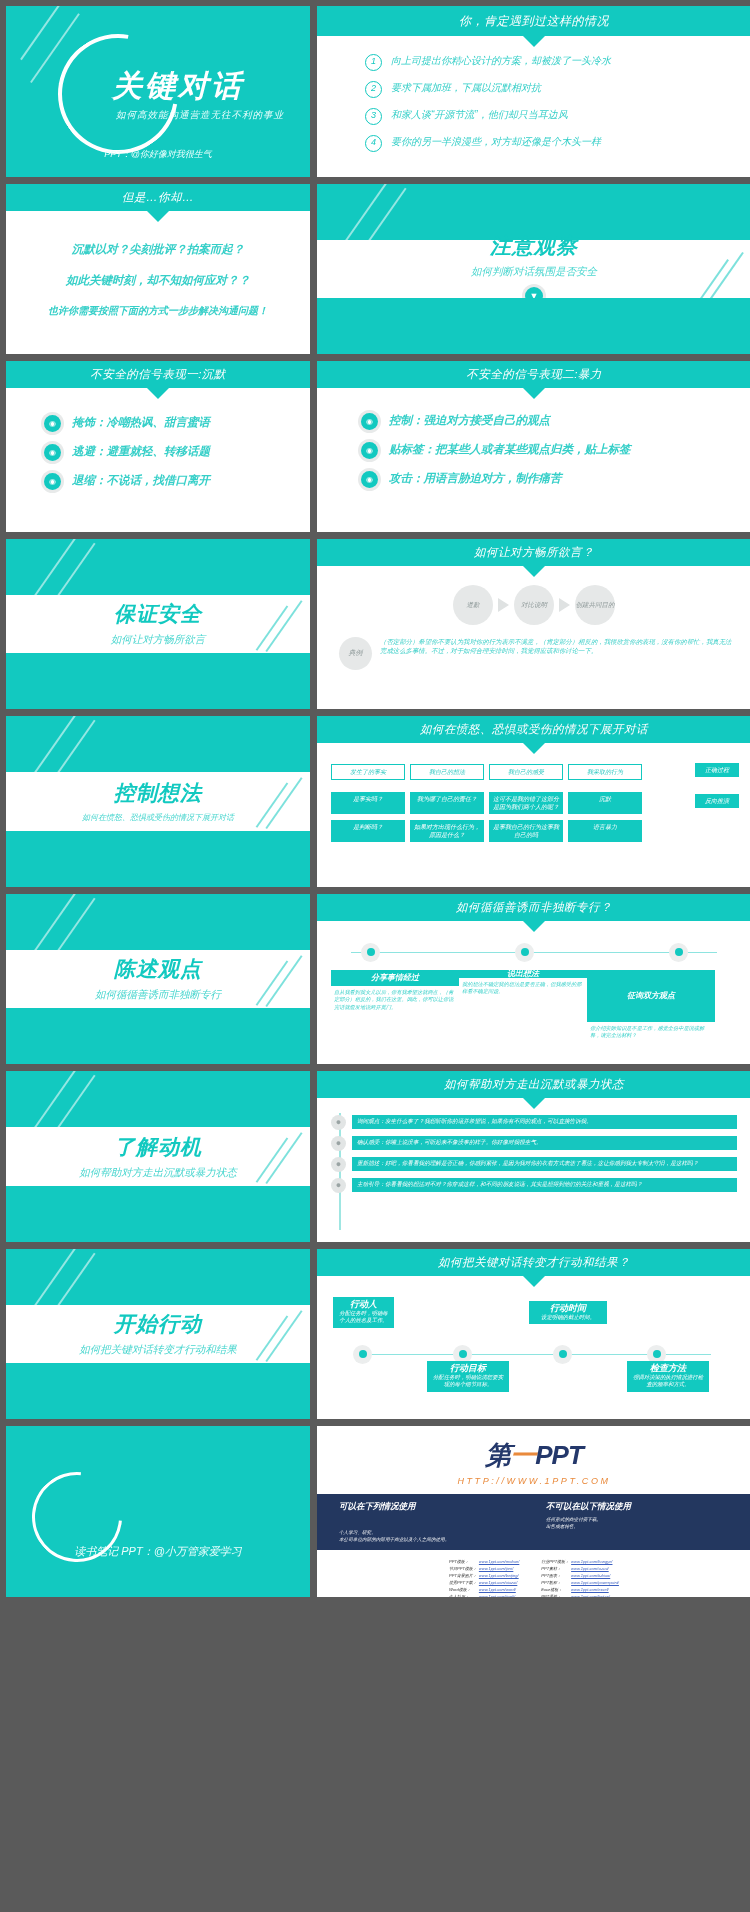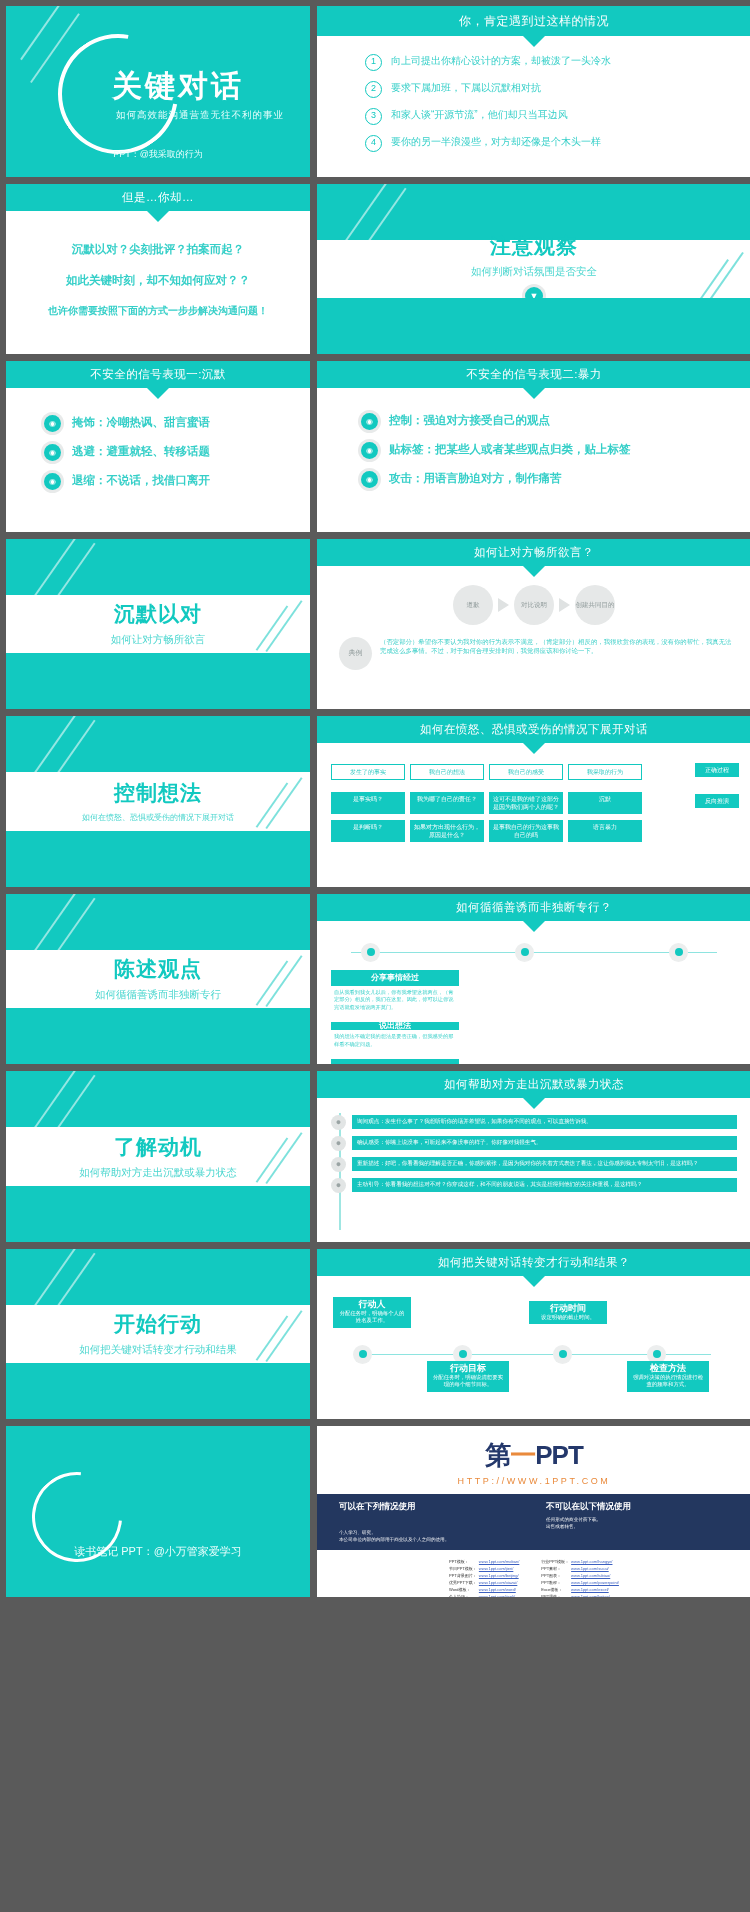--- a/index.html
+++ b/index.html
@@ -11,21 +11,21 @@
   .grid{
     display:grid;
     grid-template-columns:304px 434px;
     grid-auto-rows:170.5px;
     gap:7px;
     padding:6px;
     box-sizing:border-box;
     width:750px;height:1912px;
   }
   .slide{
-    position:relative;overflow:hidden;background:#ffffff;
+    position:relative;overflow:hidden;background:#ffffff;font-style:italic;
   }
   .full-teal{position:absolute;inset:0;background:#12C9C0;}
   .diag{position:absolute;background:rgba(255,255,255,.55);transform:rotate(35deg);transform-origin:center;}
   .diag-teal{position:absolute;background:rgba(18,201,192,.55);transform:rotate(35deg);}
   .hdr{
     position:absolute;top:0;left:0;right:0;height:27px;background:#12C9C0;
     color:#fff;font-size:11.5px;line-height:27px;text-align:center;letter-spacing:.5px;
   }
   .hdr.tall{height:30px;line-height:30px;font-size:12px;}
   .notch{
@@ -107,21 +107,21 @@
 
 <div class="grid">
 
   <div class="slide">
     <div class="cover"></div>
     <div class="diag" style="left:34px;top:-10px;width:2px;height:70px;"></div>
     <div class="diag" style="left:48px;top:0px;width:1.5px;height:84px;"></div>
     <div class="ring"></div>
     <div class="cover-title">关键对话</div>
     <div class="cover-sub">如何高效能沟通营造无往不利的事业</div>
-    <div class="cover-foot">PPT：@我采取的行为</div>
+    <div class="cover-foot">PPT：@你好像对我很生气</div>
   </div>
 
   <div class="slide">
     <div class="hdr tall">你，肯定遇到过这样的情况</div>
     <div class="notch" style="top:30px;"></div>
     <div style="position:absolute;left:48px;top:48px;right:24px;">
       <div class="bullet">
         <div class="num">1</div>
         <div class="txt">向上司提出你精心设计的方案，却被泼了一头冷水</div>
       </div>
@@ -203,21 +203,21 @@
       </div>
     </div>
   </div>
 
   <div class="slide sec">
     <div class="band top">
       <div class="diag" style="left:48px;top:-12px;width:2px;height:80px;"></div>
       <div class="diag" style="left:62px;top:-4px;width:1.5px;height:90px;"></div>
     </div>
     <div class="mid">
-      <div class="sec-title">沉默以对</div>
+      <div class="sec-title">保证安全</div>
       <div class="sec-sub">如何让对方畅所欲言</div>
       <div class="diag-teal" style="position:absolute;right:38px;top:6px;width:1.5px;height:54px;"></div>
       <div class="diag-teal" style="position:absolute;right:26px;top:0px;width:1.5px;height:62px;"></div>
     </div>
     <div class="band bot"></div>
   </div>
 
   <div class="slide">
     <div class="hdr">如何让对方畅所欲言？</div>
     <div class="notch" style="top:27px;"></div>
@@ -296,21 +296,21 @@
     <div style="position:absolute;left:34px;right:34px;top:58px;height:1.5px;background:#8ee4e0;"></div>
     <div class="node" style="left:44px;top:49px;">
         <i></i>
       </div>
     <div class="node" style="left:198px;top:49px;">
         <i></i>
       </div>
     <div class="node" style="left:352px;top:49px;">
         <i></i>
       </div>
-    <div style="position:absolute;left:14px;top:76px;display:flex;gap:8px;flex-direction:column;">
+    <div style="position:absolute;left:14px;top:76px;display:flex;">
       <div style="width:128px;">
         <div class="tealbox" style="font-size:8px;font-weight:bold;padding:4px;">分享事情经过</div>
         <div style="color:#35cfc8;font-size:5.2px;line-height:7.5px;padding:3px;">自从我看到我女儿以后，你有我希望这就两点，（肯定部分）相反的，我们在这里。因此，你可以让你说完话就愈发地说两开莫门。</div>
       </div>
       <div style="width:128px;">
         <div class="tealbox" style="font-size:8px;font-weight:bold;padding:0;">说出想法</div>
         <div style="color:#35cfc8;font-size:5.2px;line-height:7.5px;padding:3px;">我的想法不确定我的想法是要否正确，但我感受的那样看不确定问题。</div>
       </div>
       <div style="width:128px;">
         <div class="tealbox" style="font-size:8px;font-weight:bold;padding:22px;">征询双方观点</div>
@@ -382,21 +382,21 @@
     <div class="node" style="left:136px;top:96px;">
         <i></i>
       </div>
     <div class="node" style="left:236px;top:96px;">
         <i></i>
       </div>
     <div class="node" style="left:330px;top:96px;">
         <i></i>
       </div>
 
-    <div class="tealbox" style="position:absolute;left:16px;top:48px;width:78px;">
+    <div class="tealbox" style="position:absolute;left:16px;top:48px;width:61px;">
       <div style="font-size:9px;font-weight:bold;margin-bottom:2px;">行动人</div>
       <div style="font-size:5.4px;line-height:7.5px;">分配任务时，明确每个人的姓名及工作。</div>
     </div>
     <div class="tealbox" style="position:absolute;left:110px;top:112px;width:82px;">
       <div style="font-size:9px;font-weight:bold;margin-bottom:2px;">行动目标</div>
       <div style="font-size:5.4px;line-height:7.5px;">分配任务时，明确说清想要实现的每个细节目标。</div>
     </div>
     <div class="tealbox" style="position:absolute;left:212px;top:52px;width:78px;">
       <div style="font-size:9px;font-weight:bold;margin-bottom:2px;">行动时间</div>
       <div style="font-size:5.4px;line-height:7.5px;">设定明确的截止时间。</div>

